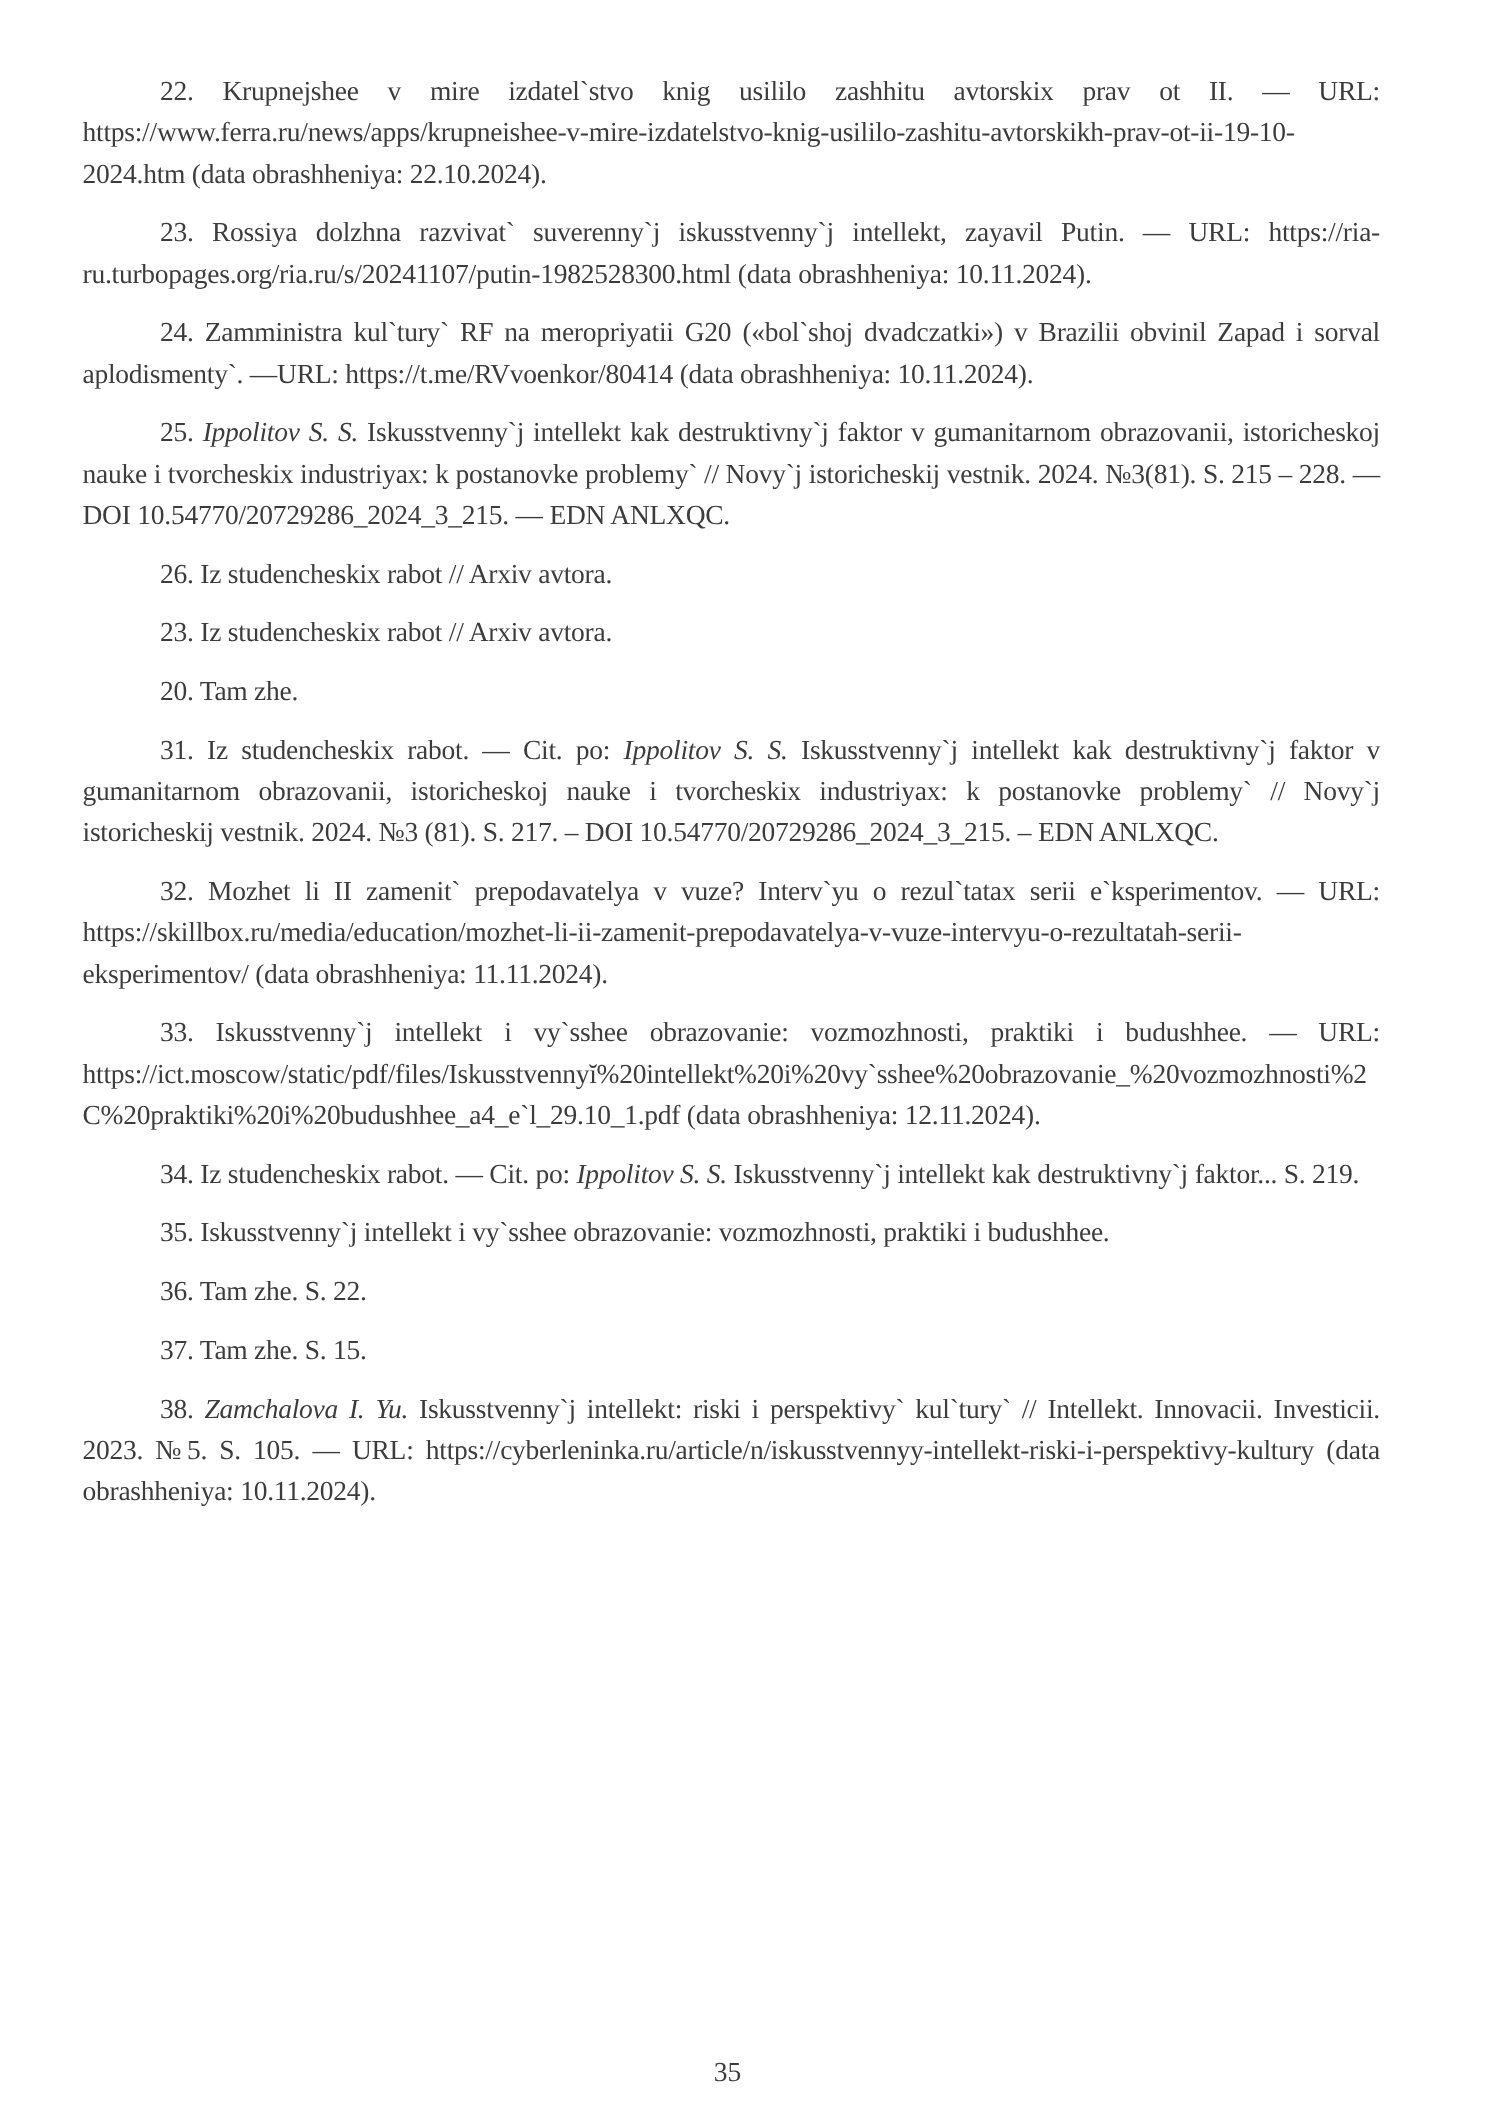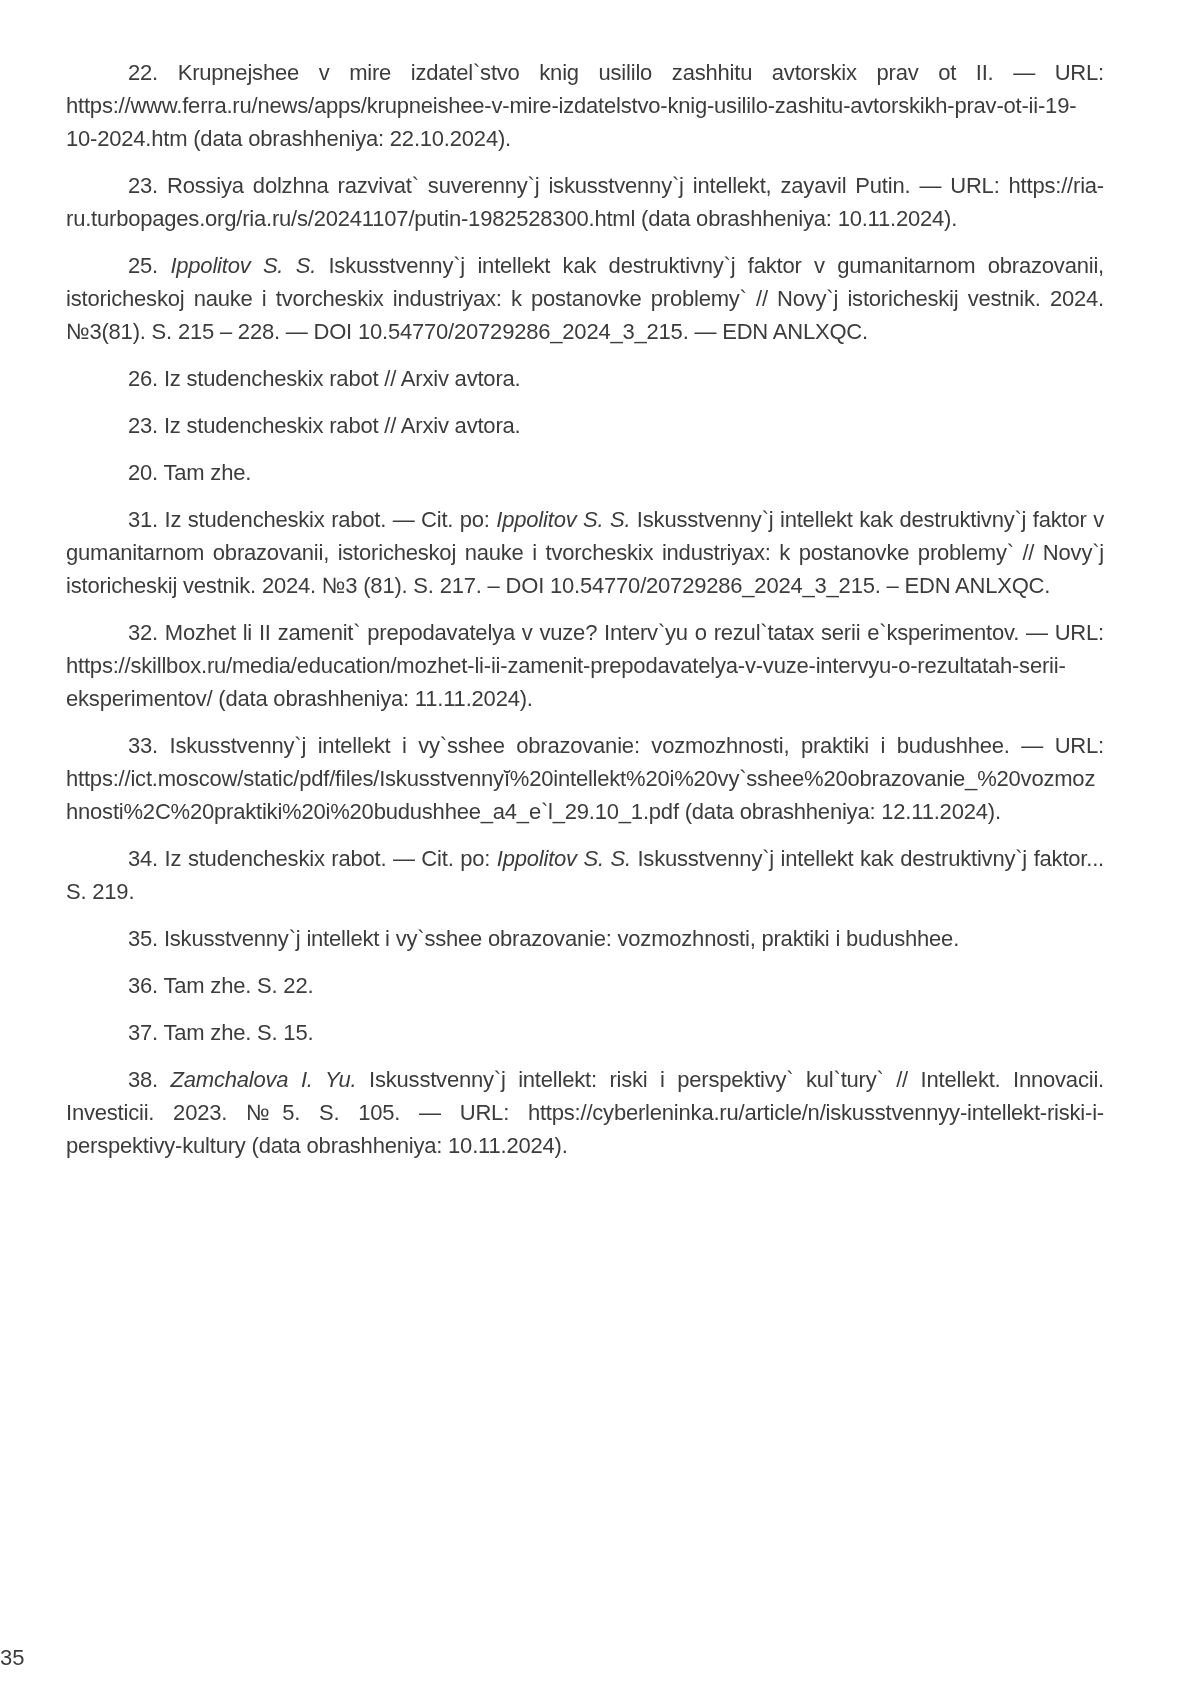--- a/index.html
+++ b/index.html
@@ -5,21 +5,21 @@
   html, body {
     margin: 0;
     padding: 0;
     background: #ffffff;
   }
   .page {
     position: relative;
     width: 1164px;
     height: 1697px;
     background: #ffffff;
-    font-family: Liberation Sans, sans-serif;
+    font-family: Liberation Serif, serif;
     color: #3c3c3c;
     overflow: hidden;
   }
   .content {
     position: absolute;
     top: 56px;
     left: 66px;
     right: 60px;
   }
   p.ref {
@@ -32,34 +32,35 @@
     overflow-wrap: anywhere;
   }
   p.ref .it {
     font-style: italic;
   }
   .footer {
     position: absolute;
     left: 0;
     right: 0;
     bottom: 26px;
-    text-align: left;
+    text-align: center;
     font-size: 22px;
     line-height: 26px;
     color: #3c3c3c;
     margin-top: 20px;
   }
 </style>
 </head>
 <body>
 
 <div class="page">
   <div class="content">
       <p class="ref"><span>22. Krupnejshee v mire izdatel`stvo knig usililo zashhitu avtorskix prav ot II. — URL: https://www.ferra.ru/news/apps/krupneishee-v-mire-izdatelstvo-knig-usililo-zashitu-avtorskikh-prav-ot-ii-19-10-2024.htm (data obrashheniya: 22.10.2024).</span></p>
       <p class="ref"><span>23. Rossiya dolzhna razvivat` suverenny`j iskusstvenny`j intellekt, zayavil Putin. — URL: https://ria-ru.turbopages.org/ria.ru/s/20241107/putin-1982528300.html (data obrashheniya: 10.11.2024).</span></p>
+      <p class="ref"><span>24. Zamministra kul`tury` RF na meropriyatii G20 («bol`shoj dvadczatki») v Brazilii obvinil Zapad i sorval aplodismenty`. —URL: https://t.me/RVvoenkor/80414 (data obrashheniya: 10.11.2024).</span></p>
       <p class="ref"><span>25. </span><span class="it">Ippolitov S. S.</span><span> Iskusstvenny`j intellekt kak destruktivny`j faktor v gumanitarnom obrazovanii, istoricheskoj nauke i tvorcheskix industriyax: k postanovke problemy` // Novy`j istoricheskij vestnik. 2024. №3(81). S. 215 – 228. — DOI 10.54770/20729286_2024_3_215. — EDN ANLXQC.</span></p>
       <p class="ref"><span>26. Iz studencheskix rabot // Arxiv avtora.</span></p>
       <p class="ref"><span>23. Iz studencheskix rabot // Arxiv avtora.</span></p>
       <p class="ref"><span>20. Tam zhe.</span></p>
       <p class="ref"><span>31. Iz studencheskix rabot. — Cit. po: </span><span class="it">Ippolitov S. S.</span><span> Iskusstvenny`j intellekt kak destruktivny`j faktor v gumanitarnom obrazovanii, istoricheskoj nauke i tvorcheskix industriyax: k postanovke problemy` // Novy`j istoricheskij vestnik. 2024. №3 (81). S. 217. – DOI 10.54770/20729286_2024_3_215. – EDN ANLXQC.</span></p>
       <p class="ref"><span>32. Mozhet li II zamenit` prepodavatelya v vuze? Interv`yu o rezul`tatax serii e`ksperimentov. — URL: https://skillbox.ru/media/education/mozhet-li-ii-zamenit-prepodavatelya-v-vuze-intervyu-o-rezultatah-serii-eksperimentov/ (data obrashheniya: 11.11.2024).</span></p>
       <p class="ref"><span>33. Iskusstvenny`j intellekt i vy`sshee obrazovanie: vozmozhnosti, praktiki i budushhee. — URL: https://ict.moscow/static/pdf/files/Iskusstvennyĭ%20intellekt%20i%20vy`sshee%20obrazovanie_%20vozmozhnosti%2C%20praktiki%20i%20budushhee_a4_e`l_29.10_1.pdf (data obrashheniya: 12.11.2024).</span></p>
       <p class="ref"><span>34. Iz studencheskix rabot. — Cit. po: </span><span class="it">Ippolitov S. S.</span><span> Iskusstvenny`j intellekt kak destruktivny`j faktor... S. 219.</span></p>
       <p class="ref"><span>35. Iskusstvenny`j intellekt i vy`sshee obrazovanie: vozmozhnosti, praktiki i budushhee.</span></p>
       <p class="ref"><span>36. Tam zhe. S. 22.</span></p>

